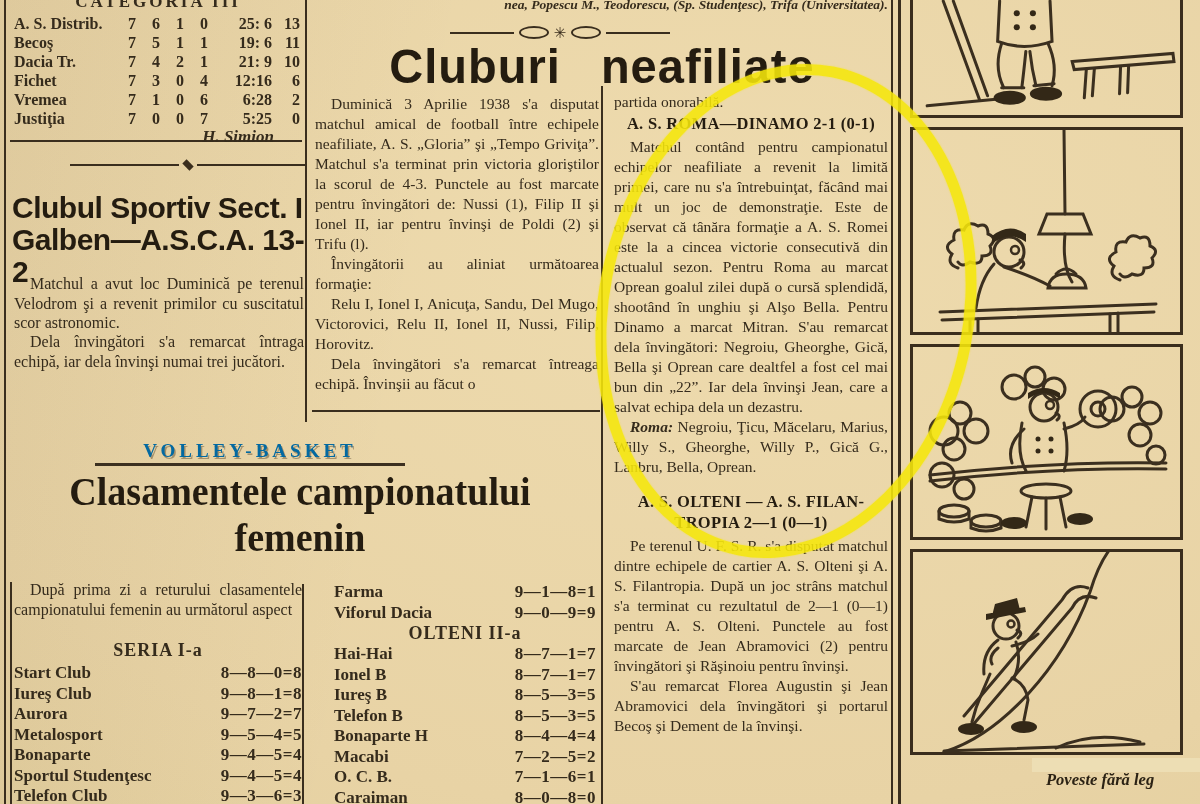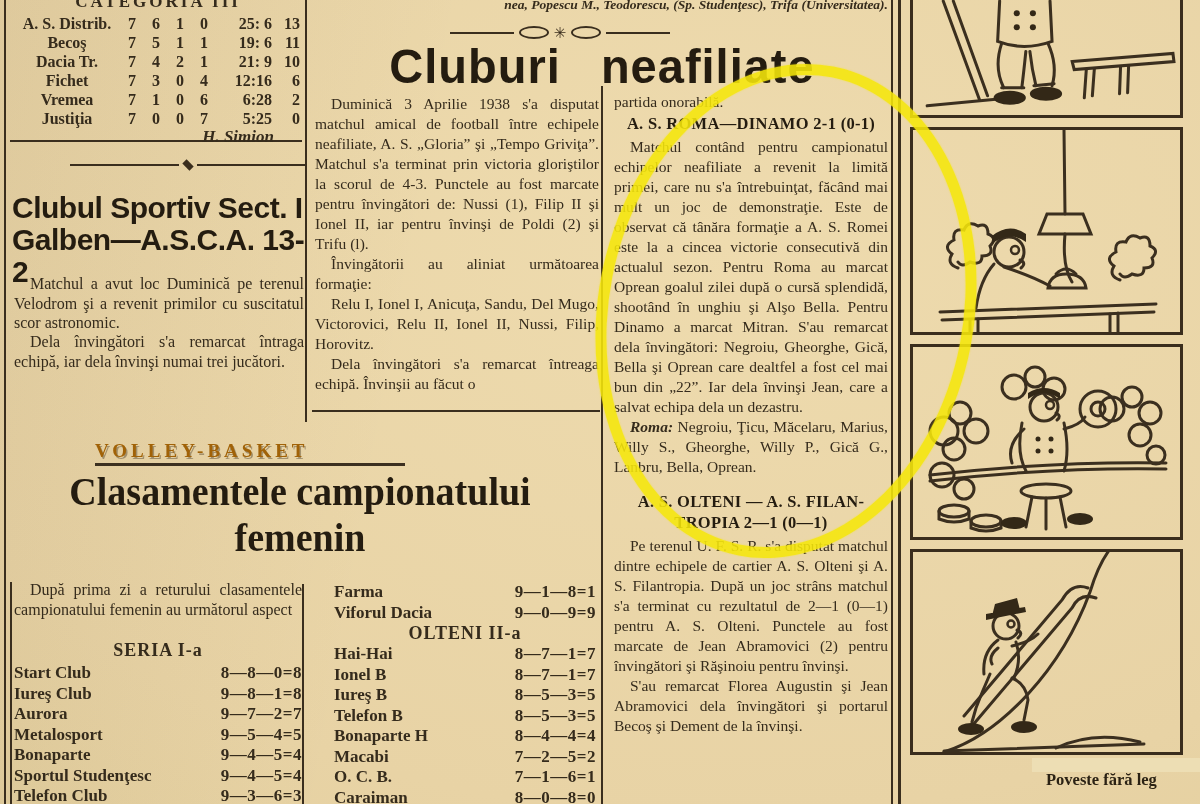--- a/index.html
+++ b/index.html
@@ -12,53 +12,53 @@
     color:#352b1c;
   }
   .abs{position:absolute;}
   .rule{background:#3a2e1e;}
   .justify{text-align:justify;text-justify:inter-word;overflow:hidden;}
   .indent{text-indent:16px;margin:0;}
   p{margin:0;}
   
   .cat-title{font-weight:bold;font-size:17px;letter-spacing:3px;text-align:center;margin-top:-8px;}
   .cat-row{display:flex;height:19px;font-weight:bold;font-size:16px;align-items:baseline;}
-  .ct-team{width:106px;text-align:center;}
+  .ct-team{width:106px;}
   .ct-d{width:24px;text-align:center;}
   .ct-score{width:56px;text-align:right;}
   .ct-pts{width:28px;text-align:right;}
   .cat-sig{font-style:italic;font-weight:bold;font-size:17px;text-align:right;padding-right:28px;margin-top:-2px;}
   
   .orn1{display:flex;align-items:center;}
   .orn1 .ln{flex:1;height:2px;background:#3a2e1e;}
   .orn1 .dm{width:10px;height:10px;background:#3a2e1e;transform:rotate(45deg) scaleY(.6);margin:0 4px;}
   .orn2{display:flex;align-items:center;justify-content:center;gap:5px;}
   .orn2 .ln{width:64px;height:2px;background:#3a2e1e;}
   .orn2 .lens{width:26px;height:9px;border:2px solid #3a2e1e;border-radius:50%;}
   .orn2 .star{font-size:15px;line-height:10px;color:#3a2e1e;}
   
   .h-sans{font-family:"Liberation Sans","DejaVu Sans",sans-serif;font-weight:bold;color:#241c10;}
   .sect-head{font-size:30px;line-height:32px;letter-spacing:-0.5px;}
   .main-head{font-size:47px;text-align:center;word-spacing:26px;letter-spacing:1px;transform:scaleY(1.04);}
   .fem-head{font-size:38px;line-height:42px;text-align:center;font-weight:bold;color:#241c10;transform:scaleY(1.08);}
-  .banner{font-size:19px;font-weight:bold;letter-spacing:4px;color:#a16207;text-shadow:1.5px 1.5px 0 rgba(40,25,5,.35);text-align:left;}
+  .banner{font-size:19px;font-weight:bold;letter-spacing:4px;color:#0369a1;text-shadow:1.5px 1.5px 0 rgba(40,25,5,.35);text-align:center;}
   .banner-bar{height:3px;background:#3c3020;margin-top:1px;}
   
   .copy{font-size:15.5px;line-height:20px;}
   .copy2{font-size:16px;line-height:19.5px;}
   .art-sub{font-weight:bold;font-size:16.5px;text-align:center;margin:2px 0 3px 0;color:#241c10;letter-spacing:.3px;}
   .lineup-label{font-style:italic;font-weight:bold;}
   
   .seria-label{font-weight:bold;font-size:18px;letter-spacing:1px;text-align:center;height:21px;}
   .st-row{display:flex;justify-content:space-between;height:20.5px;font-weight:bold;font-size:17px;align-items:baseline;}
   .st-rec{letter-spacing:.5px;}
   
   .panel{position:absolute;left:910px;width:273px;border:3px solid #3a2d1d;box-sizing:border-box;}
   .panel svg{position:absolute;inset:0;width:100%;height:100%;}
-  .caption{font-weight:bold;font-size:16.5px;white-space:nowrap;overflow:hidden;color:#2b2214;}
+  .caption{font-weight:bold;font-size:16.5px;white-space:nowrap;overflow:hidden;color:#2b2214;font-style:italic;}
   
   .hl-ellipse{
     border:11px solid #f6e70b;border-radius:50%;
     transform:rotate(11deg);opacity:.88;pointer-events:none;z-index:50;
     box-shadow:0 0 2px rgba(246,231,11,.6), inset 0 0 2px rgba(246,231,11,.6);
   }
 </style>
 </head>
 <body>
 

